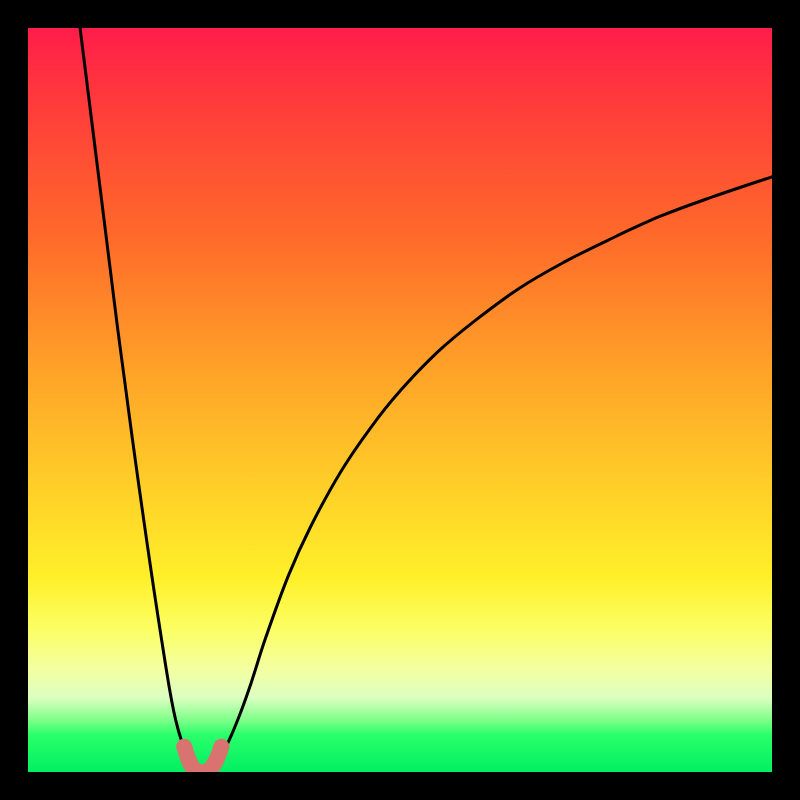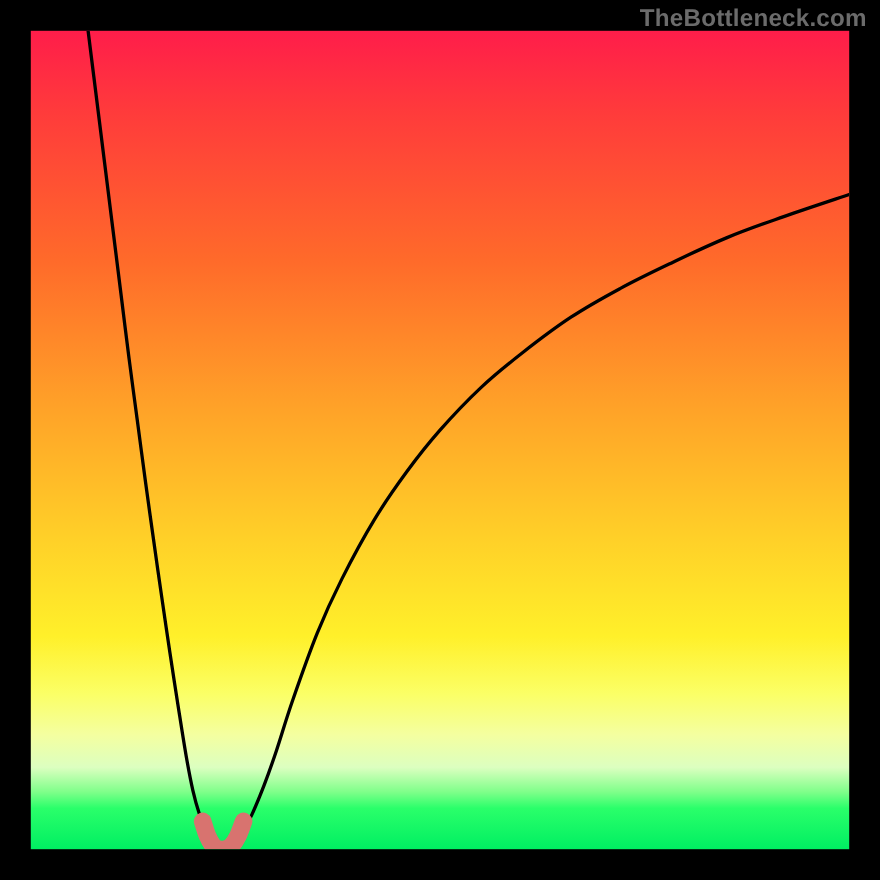--- a/index.html
+++ b/index.html
@@ -57,21 +57,20 @@
     font-weight: 600;
     color: #6b6b6b;
     letter-spacing: 0.2px;
     user-select: none;
   }
 </style>
 </head>
 <body>
 
 <div class="frame">
-  <div class="watermark">TheBottleneck.com</div>
   <div class="plot">
     <svg viewBox="0 0 744 744">
       <path id="curve-left" fill="none" stroke="#000000" stroke-width="3" stroke-linecap="round" stroke-linejoin="round" d="M 52.08 0.00 C 53.42 10.71, 56.84 38.09, 59.52 59.52 C 62.20 80.95, 64.28 97.61, 66.96 119.04 C 69.64 140.47, 71.72 157.13, 74.40 178.56 C 77.08 199.99, 79.16 216.65, 81.84 238.08 C 84.52 259.51, 86.60 276.84, 89.28 297.60 C 91.96 318.36, 94.04 333.31, 96.72 353.40 C 99.40 373.49, 101.48 389.51, 104.16 409.20 C 106.84 428.89, 108.92 443.75, 111.60 462.77 C 114.28 481.78, 116.36 496.37, 119.04 514.85 C 121.72 533.33, 123.80 547.63, 126.48 565.44 C 129.16 583.25, 131.24 596.79, 133.92 613.80 C 136.60 630.81, 138.95 646.13, 141.36 659.93 C 143.77 673.72, 145.17 681.06, 147.31 690.43 C 149.45 699.81, 151.12 705.45, 153.26 712.01 C 155.41 718.57, 157.34 722.87, 159.22 726.89 C 161.09 730.91, 162.88 732.99, 163.68 734.33"></path>
       <path id="curve-right" fill="none" stroke="#000000" stroke-width="3" stroke-linecap="round" stroke-linejoin="round" d="M 186.00 734.33 C 187.34 732.85, 190.76 730.03, 193.44 726.14 C 196.12 722.26, 197.53 719.98, 200.88 712.75 C 204.23 705.52, 208.02 696.41, 212.04 685.97 C 216.06 675.52, 218.51 668.65, 223.20 654.72 C 227.89 640.79, 231.38 627.88, 238.08 608.59 C 244.78 589.31, 252.36 567.40, 260.40 547.58 C 268.44 527.76, 273.35 517.09, 282.72 498.48 C 292.09 479.87, 301.77 461.85, 312.48 444.17 C 323.19 426.49, 331.53 414.87, 342.24 400.27 C 352.95 385.67, 359.95 376.73, 372.00 363.07 C 384.05 349.41, 395.81 336.97, 409.20 324.38 C 422.59 311.80, 431.67 304.65, 446.40 293.14 C 461.13 281.62, 474.97 270.98, 491.04 260.40 C 507.11 249.82, 519.61 243.06, 535.68 234.36 C 551.75 225.66, 562.91 220.34, 580.32 212.04 C 597.73 203.74, 613.65 196.00, 632.40 188.23 C 651.15 180.46, 664.39 175.99, 684.48 168.89 C 704.57 161.79, 733.29 152.42, 744.00 148.80"></path>
       <path id="trough" fill="none" stroke="#d8736f" stroke-width="16" stroke-linecap="round" stroke-linejoin="round" d="M 156.24 718.70 C 157.04 721.11, 158.96 728.08, 160.70 732.10 C 162.44 736.11, 164.04 738.88, 165.91 741.02 C 167.79 743.17, 169.25 743.46, 171.12 744.00 C 172.99 744.54, 174.32 744.54, 176.33 744.00 C 178.34 743.46, 180.14 743.17, 182.28 741.02 C 184.42 738.88, 186.22 736.11, 188.23 732.10 C 190.24 728.08, 192.50 721.11, 193.44 718.70"></path>
     </svg>
   </div>
 </div>
 
 </body></html>

